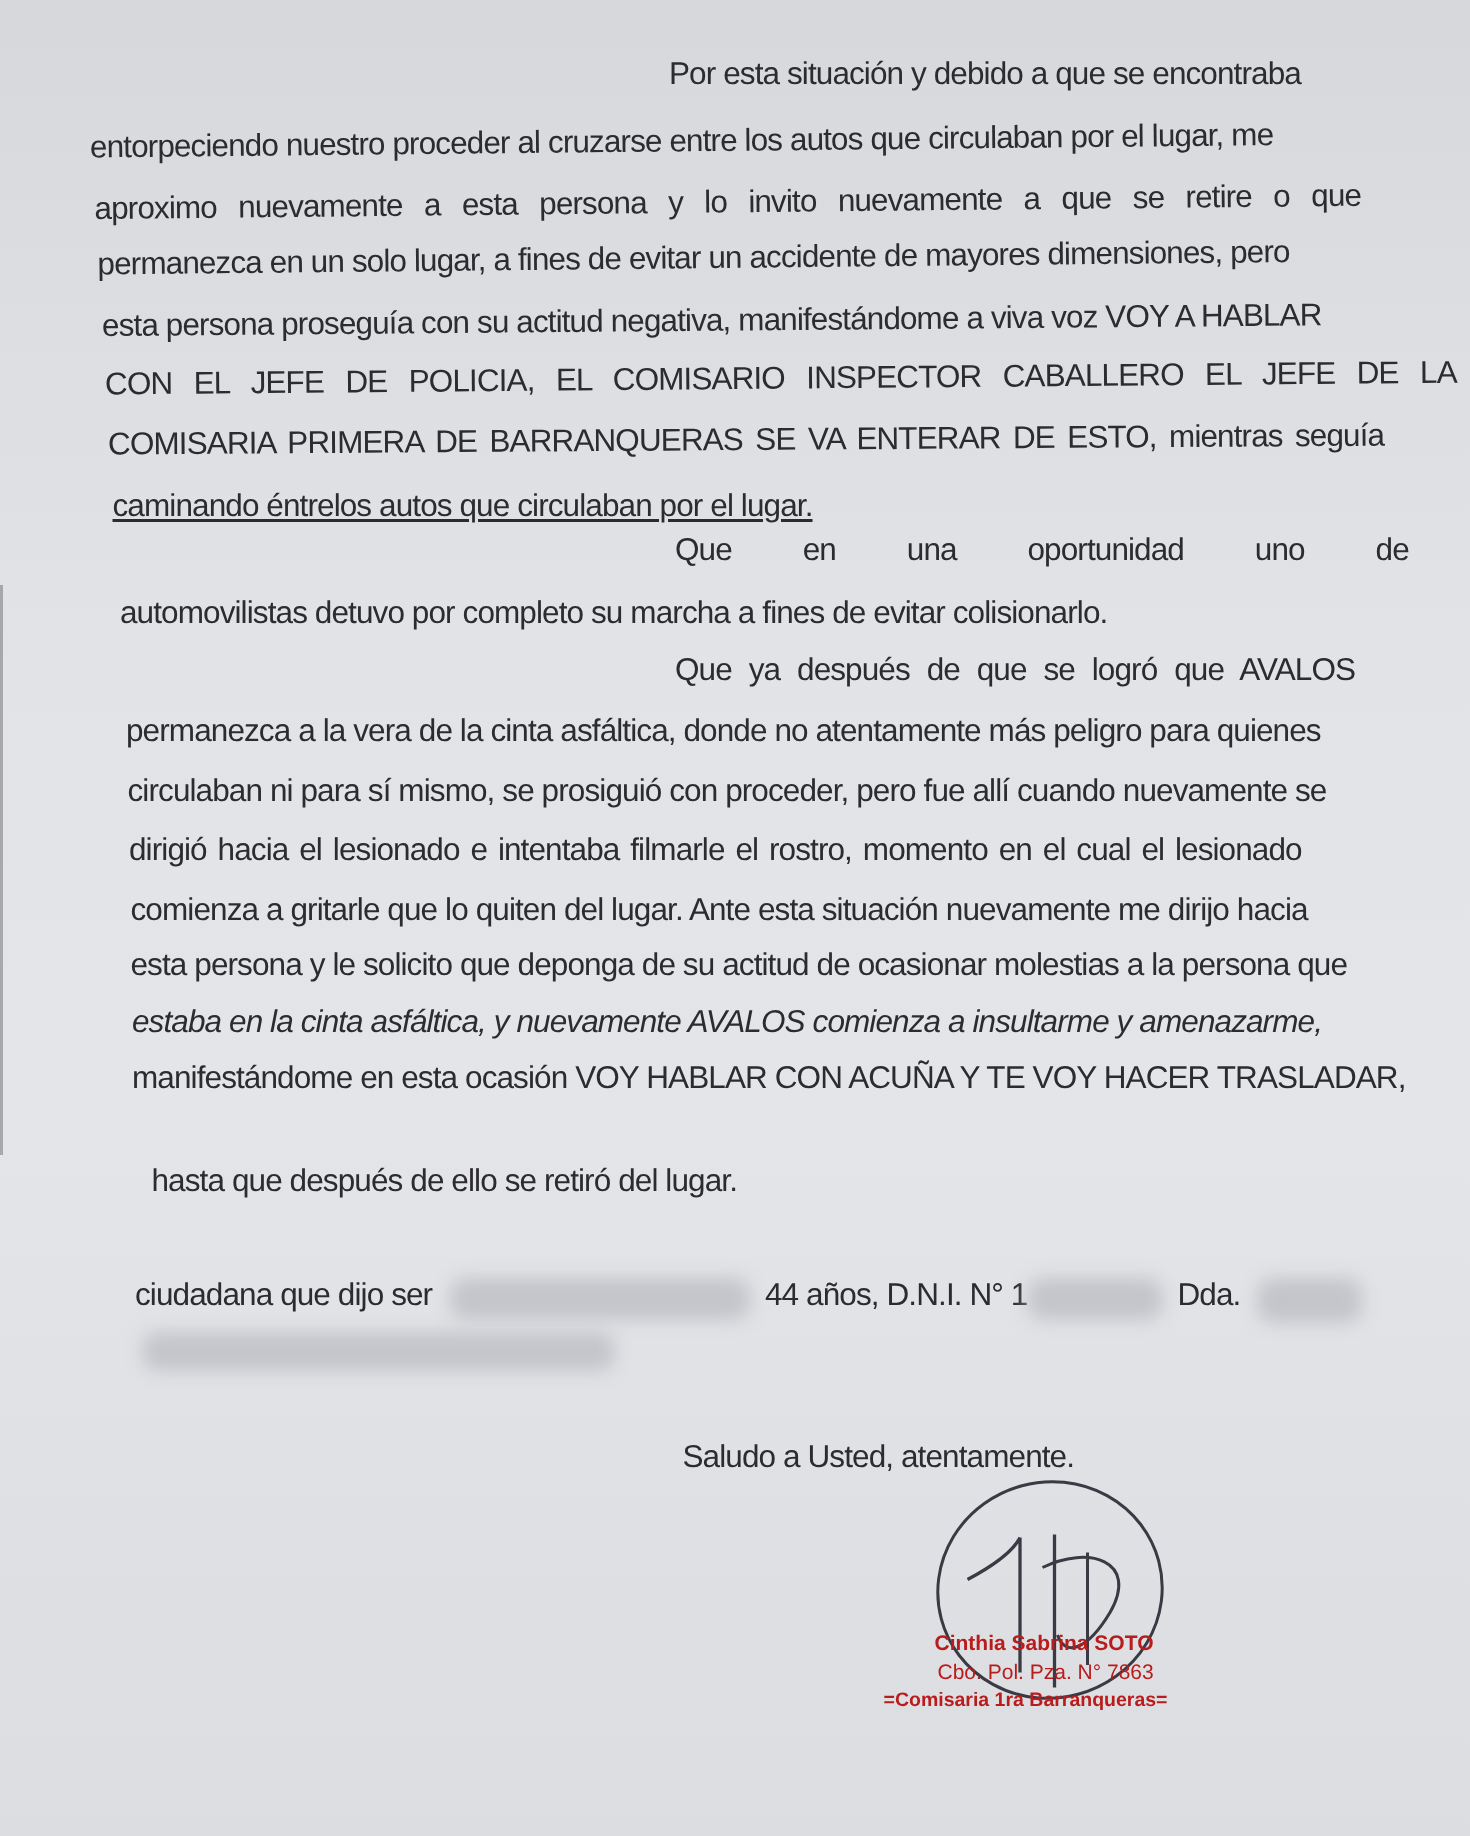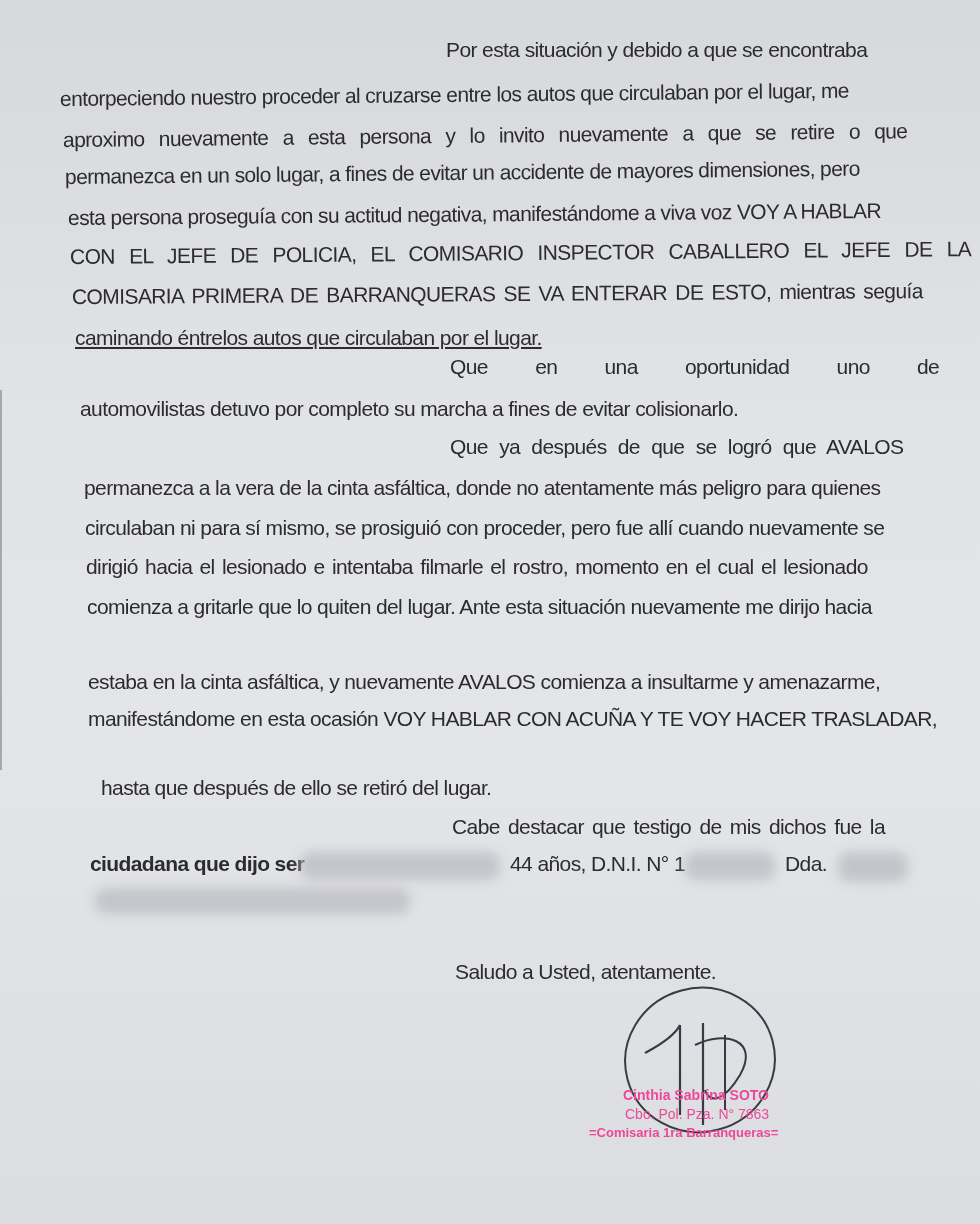--- a/index.html
+++ b/index.html
@@ -22,21 +22,21 @@
     position: absolute;
     background: #bfc0c6;
     filter: blur(6px);
     border-radius: 10px;
     opacity: 0.85;
   }
   .sig-block {
     position: absolute; left: 585px; top: 985px; width: 240px; height: 180px;
   }
   .sig-text {
-    position: absolute; white-space: nowrap; color: #ec4899;
+    position: absolute; white-space: nowrap; color: #b91c1c;
   }
   .edge-left {
     position: absolute; left: 0; top: 390px; width: 2px; height: 380px; background: #6b6b70; opacity: .5;
   }
 </style>
 </head>
 <body>
 
 <div class="page">
   <div class="edge-left"></div>
@@ -51,26 +51,26 @@
   <div class="line" style="left:75px; top:326px;text-decoration:underline;">caminando éntrelos autos que circulaban por el lugar.</div>
 
   <div class="line" style="left:450px; top:355px; word-spacing:42px;">Que en una oportunidad uno de los</div>
   <div class="line" style="left:80px; top:397px;">automovilistas detuvo por completo su marcha a fines de evitar colisionarlo.</div>
 
   <div class="line" style="left:450px; top:435px; word-spacing:6px;">Que ya después de que se logró que AVALOS</div>
   <div class="line" style="left:84px; top:476px;">permanezca a la vera de la cinta asfáltica, donde no atentamente más peligro para quienes</div>
   <div class="line" style="left:85px; top:516px;">circulaban ni para sí mismo, se prosiguió con proceder, pero fue allí cuando nuevamente se</div>
   <div class="line" style="left:86px; top:555px; word-spacing:2px;">dirigió hacia el lesionado e intentaba filmarle el rostro, momento en el cual el lesionado</div>
   <div class="line" style="left:87px; top:595px;">comienza a gritarle que lo quiten del lugar. Ante esta situación nuevamente me dirijo hacia</div>
-  <div class="line" style="left:88px; top:670px;">estaba en la cinta asfáltica, y nuevamente AVALOS comienza a insultarme y amenazarme,</div>
+  <div class="line" style="left:87px; top:632px;">esta persona y le solicito que deponga de su actitud de ocasionar molestias a la persona que</div>
+  <div class="line" style="left:88px; top:670px;font-style:italic;">estaba en la cinta asfáltica, y nuevamente AVALOS comienza a insultarme y amenazarme,</div>
   <div class="line" style="left:88px; top:707px;">manifestándome en esta ocasión VOY HABLAR CON ACUÑA Y TE VOY HACER TRASLADAR,</div>
   <div class="line" style="left:89px; top:776px;margin-left:12px;">hasta que después de ello se retiró del lugar.</div>
 
-  <div class="line" style="left:452px; top:815px; word-spacing:3px;">Cabe destacar que testigo de mis dichos fue la</div>
-  <div class="line" style="left:90px; top:852px;font-weight:bold;">ciudadana que dijo ser</div>
+  <div class="line" style="left:90px; top:852px;">ciudadana que dijo ser</div>
   <div class="blur" style="left:300px; top:852px; width:200px; height:28px;"></div>
   <div class="line" style="left:510px; top:852px;">44 años, D.N.I. N° 1</div>
   <div class="blur" style="left:685px; top:852px; width:90px; height:28px;"></div>
   <div class="line" style="left:785px; top:852px;">Dda.</div>
   <div class="blur" style="left:838px; top:852px; width:70px; height:30px;"></div>
   <div class="blur" style="left:95px; top:888px; width:315px; height:26px;"></div>
 
   <div class="line" style="left:455px; top:960px;">Saludo a Usted, atentamente.</div>
 
   <div class="sig-block">

